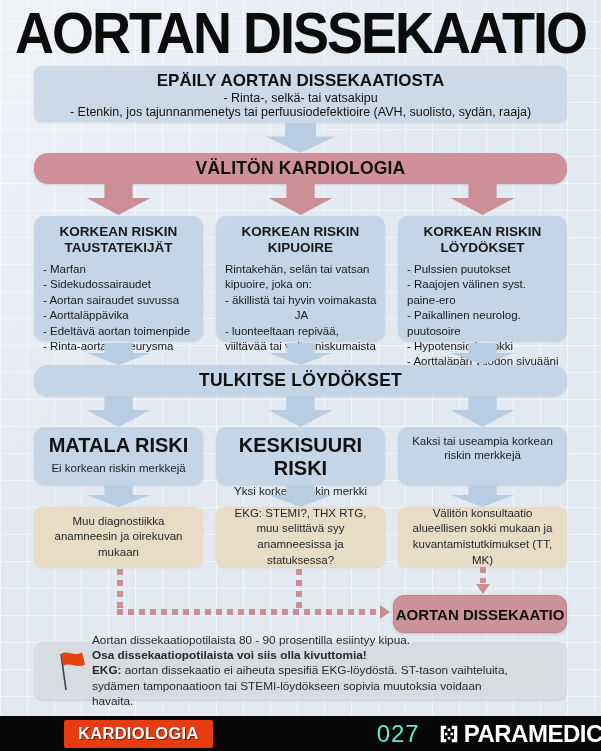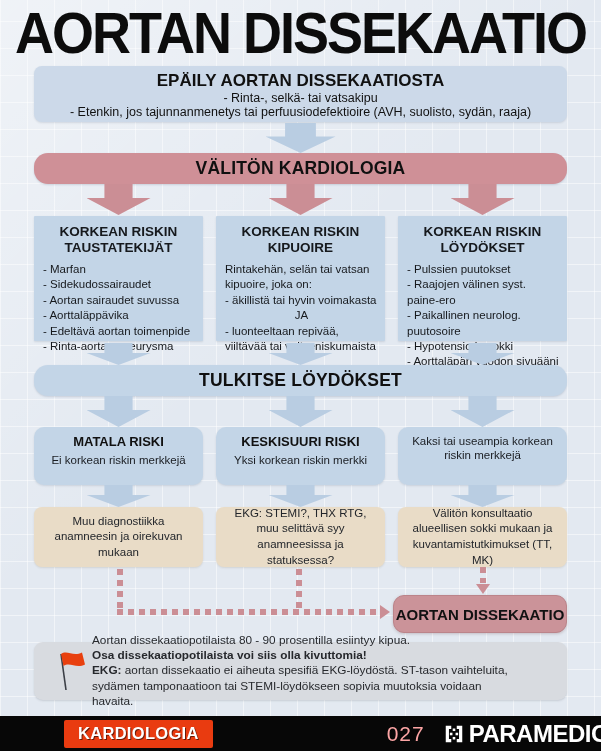--- a/index.html
+++ b/index.html
@@ -40,33 +40,33 @@
     font-weight:bold;font-size:17.5px;color:#101010;letter-spacing:.2px;
     box-shadow:0 1px 2px rgba(60,80,110,.18);
   }
   .banner-rose{background:#cf9097;}
   .banner-blue{background:#c3d5e7;}
   .tri-row{display:grid;grid-template-columns:1fr 1fr 1fr;column-gap:13px;margin:0 34px;}
   .arw-cell{display:flex;align-items:flex-start;justify-content:center;}
   .arw-lg{width:64px;height:31px;}
   .arw-sm{width:64px;height:22px;}
   .col-box{
-    background:#c3d5e7;border-radius:1px;padding:8px 7px 6px;color:#16191d;
+    background:#c3d5e7;border-radius:10px;padding:8px 7px 6px;color:#16191d;
     box-shadow:0 1px 2px rgba(60,80,110,.15);
   }
   .col-box h3{margin:0 0 7px;font-size:13.5px;line-height:1.15;text-align:center;font-weight:bold;}
   .col-box .itm{font-size:11.5px;line-height:1.34;padding-left:2px;}
   .col-box .itm.center{text-align:center;}
   .row-cols{height:127px;}
   .row-cols .col-box{height:111px;}
   .lvl-box{
     background:#c3d5e7;border-radius:10px;padding:7px 6px 0;text-align:center;height:51px;
     box-shadow:0 1px 2px rgba(60,80,110,.15);
   }
-  .lvl-box h3{margin:0 0 4px;font-size:13px;font-weight:bold;color:#111;}
+  .lvl-box h3{margin:0 0 4px;font-size:20px;font-weight:bold;color:#111;}
   .lvl-box .desc{font-size:11.5px;line-height:1.25;color:#1a1d22;}
   .act-box{
     background:#e9dcc7;border-radius:8px;height:60px;display:flex;align-items:center;justify-content:center;
     text-align:center;font-size:11.5px;line-height:1.35;color:#23262b;padding:0 10px;
     box-shadow:0 1px 2px rgba(110,95,60,.15);
   }
   .connector{position:relative;height:75px;}
   .dash-v{position:absolute;width:6px;background:repeating-linear-gradient(to bottom,#cb8e95 0 6px,transparent 6px 11px);}
   .dash-h{position:absolute;height:6px;background:repeating-linear-gradient(to right,#cb8e95 0 6px,transparent 6px 11px);}
   .tri-right{position:absolute;width:0;height:0;border-top:7px solid transparent;border-bottom:7px solid transparent;border-left:10px solid #cb8e95;}
@@ -90,21 +90,21 @@
   .footer{
     height:35px;background:#070707;display:flex;align-items:center;padding:0 8px;gap:18px;
   }
   .stripe{width:11px;height:26px;display:inline-block;}
   .cat-box{
     height:28px;background:#e93b10;border-radius:2px;display:flex;align-items:center;justify-content:center;
     padding:0 14px;margin:0 2px;
     font-weight:bold;font-size:16.5px;color:#fff;letter-spacing:.3px;
     text-shadow:1px 1px 0 rgba(0,0,0,.55);
   }
-  .issue-num{color:#fca5a5;font-size:21px;letter-spacing:1px;margin-left:10px;}
+  .issue-num{color:#5eead4;font-size:24px;letter-spacing:1px;}
   .brand{display:flex;align-items:center;gap:4px;margin-left:auto;}
   .brand-text{color:#fff;font-weight:bold;font-size:24px;letter-spacing:-.5px;}
 </style>
 </head>
 <body>
 
 <div class="page">
 
   <div class="title">AORTAN DISSEKAATIO</div>
 

